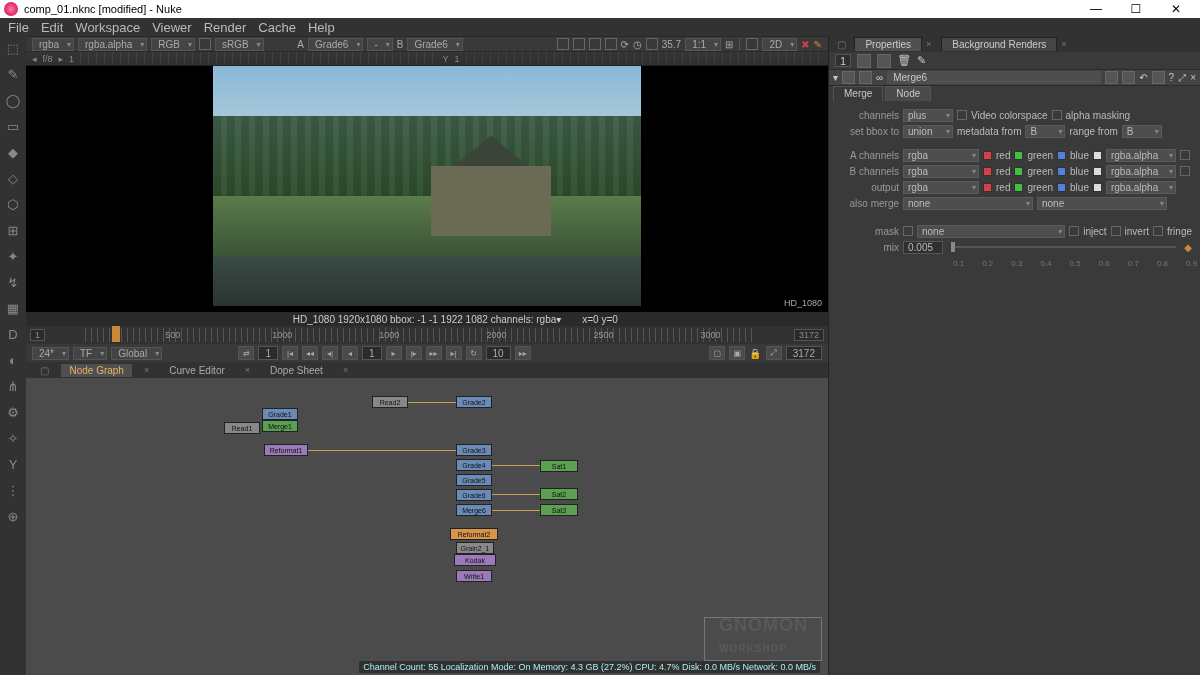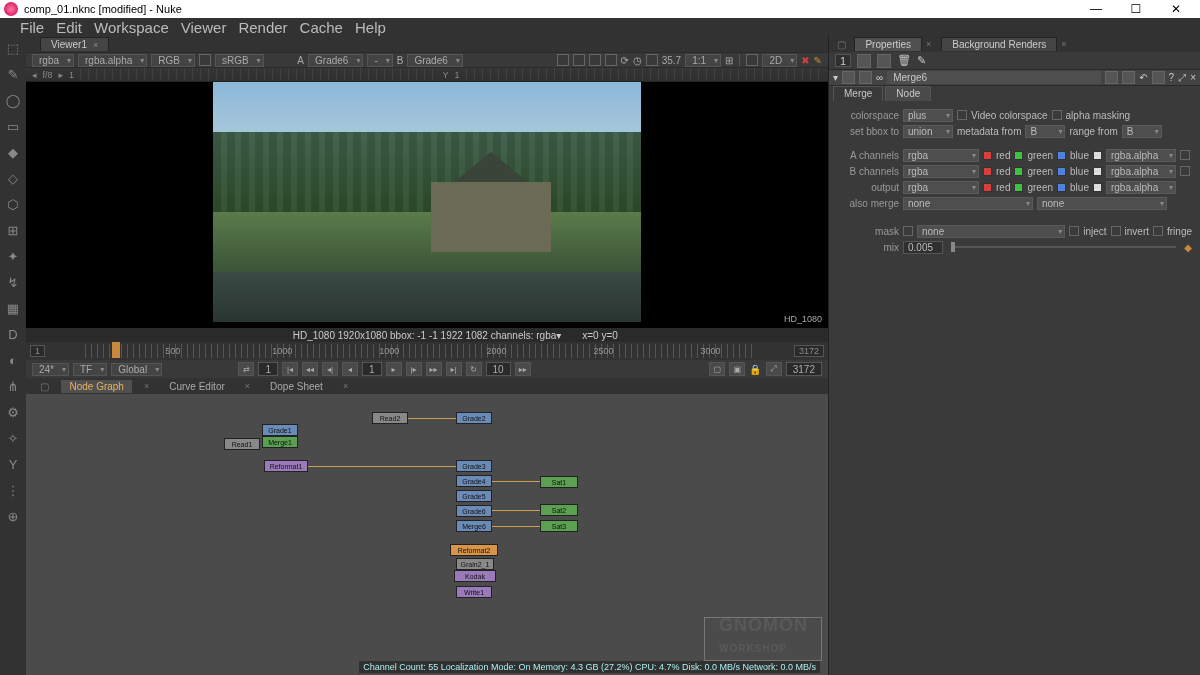--- a/index.html
+++ b/index.html
@@ -1,21 +1,21 @@
 <!DOCTYPE html>
 <html><head>
 <meta charset="utf-8">
 <style>
 * { margin: 0; padding: 0; box-sizing: border-box; font-family: "Segoe UI", Tahoma, sans-serif; }
 body { background: #393939; color: #c8c8c8; font-size: 11px; overflow: hidden; width: 1200px; height: 675px; }
 .titlebar { height: 18px; background: #fff; color: #000; display: flex; align-items: center; padding: 0 4px; font-size: 11px; }
 .titlebar .icon { width: 14px; height: 14px; background: radial-gradient(#f7a, #c04); border-radius: 50%; margin-right: 6px; }
 .titlebar .spacer { flex: 1; }
 .titlebar .winbtn { width: 40px; text-align: center; font-size: 12px; cursor: default; }
-.menubar { height: 18px; background: #323232; display: flex; align-items: center; padding: 0 20px; gap: 12px; font-size: 15px; color: #bbb; }
+.menubar { height: 18px; background: #323232; display: flex; align-items: center; padding: 0 8px; gap: 12px; font-size: 13px; color: #bbb; }
 .menubar span { cursor: default; }
 .main { display: flex; height: calc(675px - 36px); }
 .toolstrip { width: 26px; background: #323232; display: flex; flex-direction: column; align-items: center; padding-top: 4px; gap: 10px; }
 .toolstrip .tool { width: 16px; height: 16px; display: flex; align-items: center; justify-content: center; color: #888; font-size: 13px; }
 .center { flex: 1; display: flex; flex-direction: column; background: #393939; min-width: 0; }
 .right { width: 372px; background: #3a3a3a; border-left: 1px solid #222; display: flex; flex-direction: column; }
 
 
 .tabrow { height: 16px; background: #323232; display: flex; align-items: center; padding-left: 14px; gap: 2px; }
 .tab { background: #454545; padding: 1px 10px; font-size: 10px; border: 1px solid #222; border-bottom: none; color: #ccc; }
@@ -124,23 +124,20 @@
       <div class="tool">⋔</div>
       <div class="tool">⚙</div>
       <div class="tool">✧</div>
       <div class="tool">Y</div>
       <div class="tool">⋮</div>
       <div class="tool">⊕</div>
     </div>
 
   <div class="center">
 
-    <div class="tabrow">
-      <div class="tab"><span>Viewer1</span><span class="x">×</span></div>
-    </div>
 
     <div class="vbar">
       <span class="dd">rgba</span>
       <span class="dd">rgba.alpha</span>
       <span class="dd">RGB</span>
       <span class="sq"></span>
       <span class="dd">sRGB</span>
       <div style="flex:.3"></div>
       <span>A</span>
       <span class="dd" style="min-width:50px">Grade6</span>
@@ -298,21 +295,21 @@
       <span>?</span>
       <span>⤢</span>
       <span>×</span>
     </div>
     <div class="subtabs">
       <span class="subtab active">Merge</span>
       <span class="subtab">Node</span>
     </div>
     <div class="props">
       <div class="prow">
-        <span class="plabel">colorspace</span>
+        <span class="plabel">channels</span>
         <span class="pdd" style="min-width:50px">plus</span>
         <span class="chk"></span>
         <span>Video colorspace</span>
         <span class="chk"></span>
         <span>alpha masking</span>
       </div>
       <div class="prow">
         <span class="plabel">set bbox to</span>
         <span class="pdd" style="min-width:50px">union</span>
         <span>metadata from</span>
@@ -377,15 +374,26 @@
           <span>fringe</span>
       </div>
       <div class="prow">
         <span class="plabel">mix</span>
         <span class="pnum">0.005</span>
         <div class="slider">
             <div class="h"></div>
           </div>
         <span style="color:#c88a3a">◆</span>
       </div>
+      <div class="prow" style="font-size:8px;color:#777;padding-left:116px;gap:18px">
+        <span>0.1</span>
+        <span>0.2</span>
+        <span>0.3</span>
+        <span>0.4</span>
+        <span>0.5</span>
+        <span>0.6</span>
+        <span>0.7</span>
+        <span>0.8</span>
+        <span>0.9</span>
+      </div>
     </div>
   </div>
 </div>
 
 </body></html>

